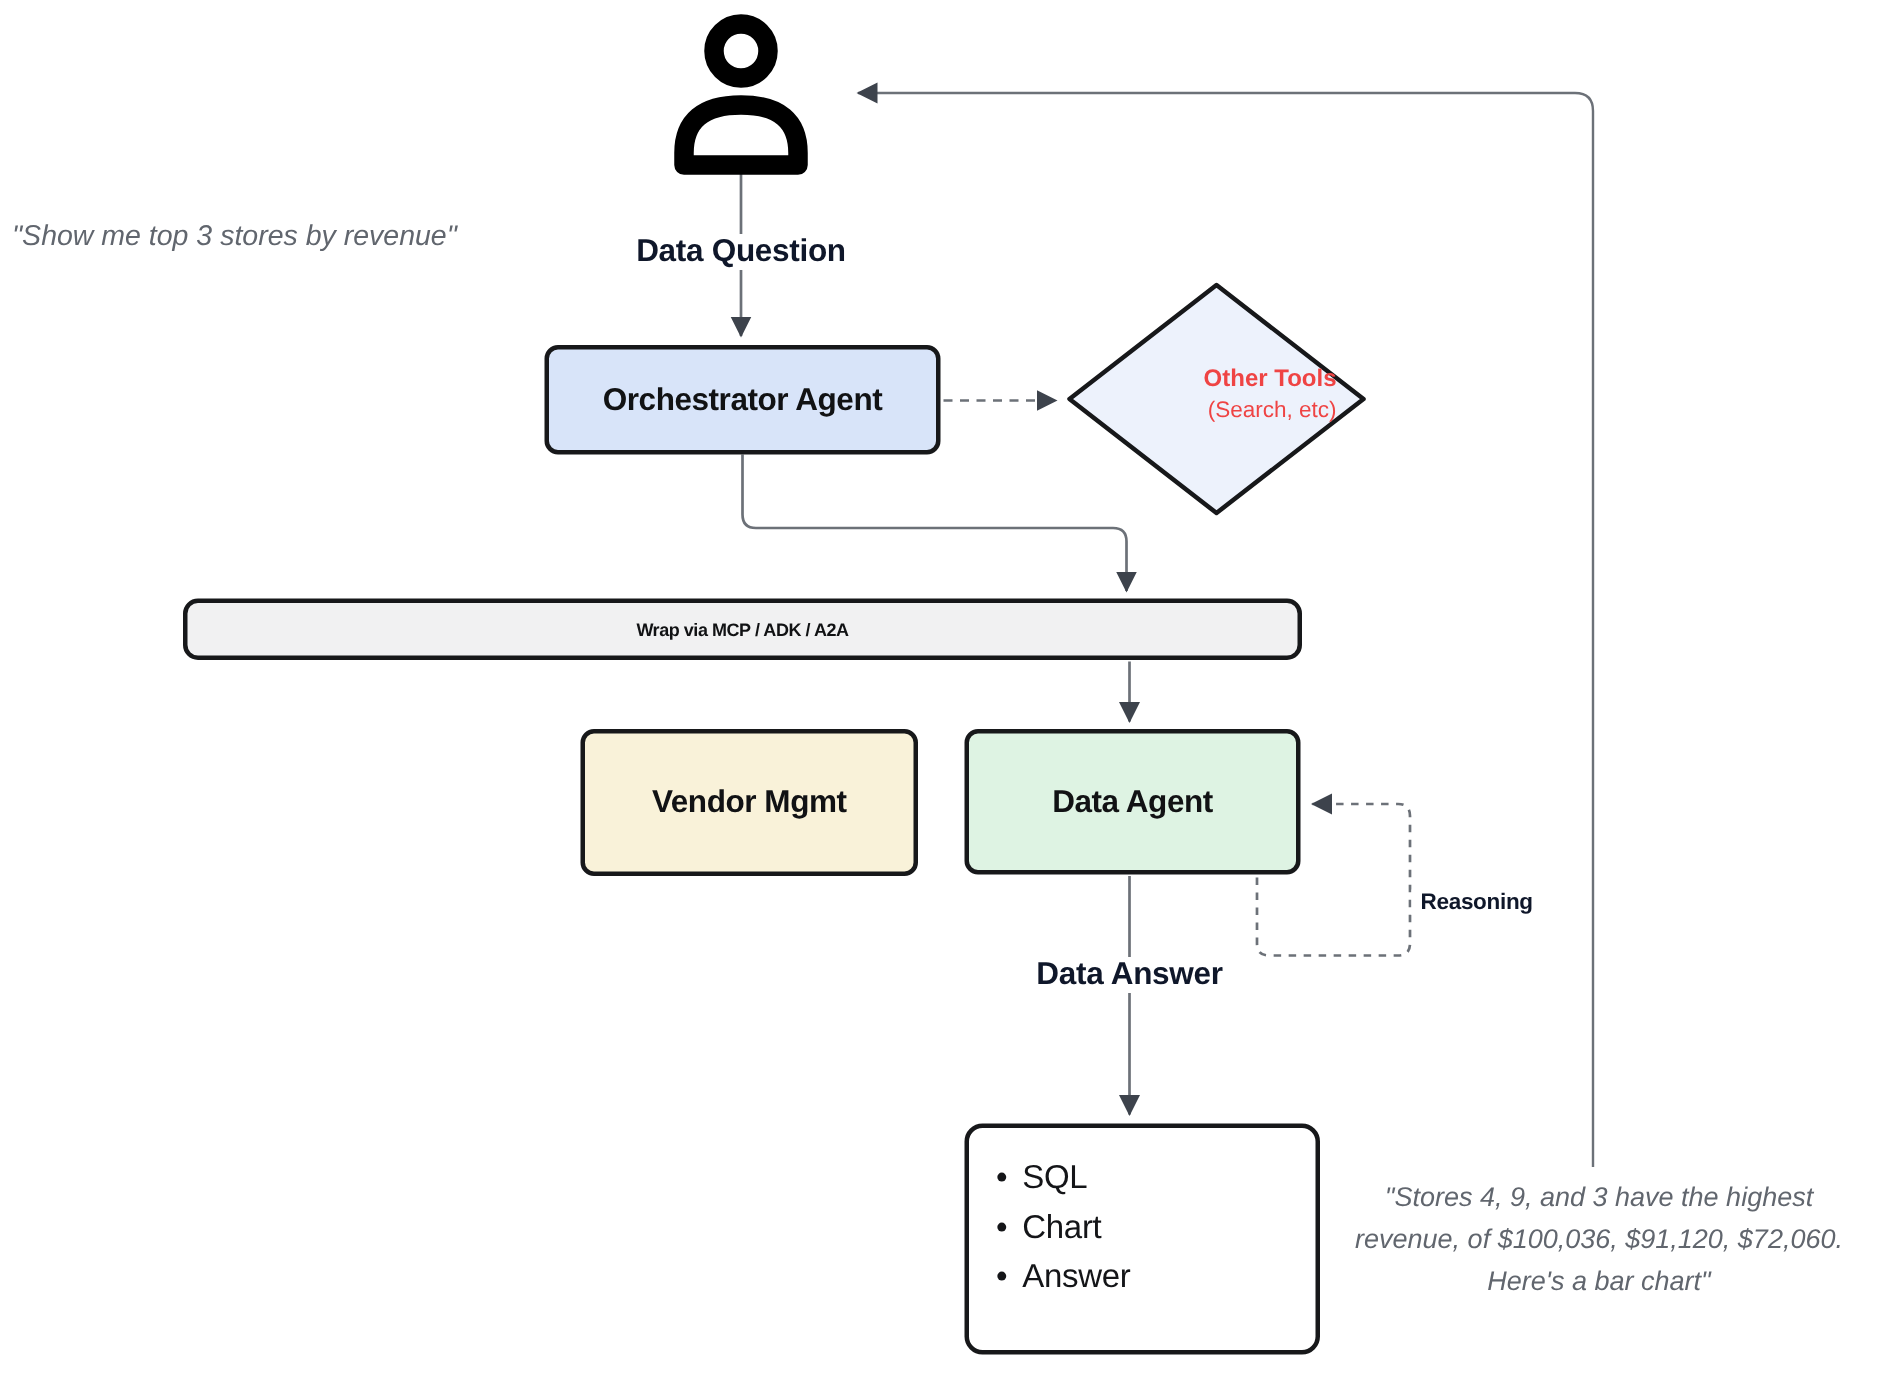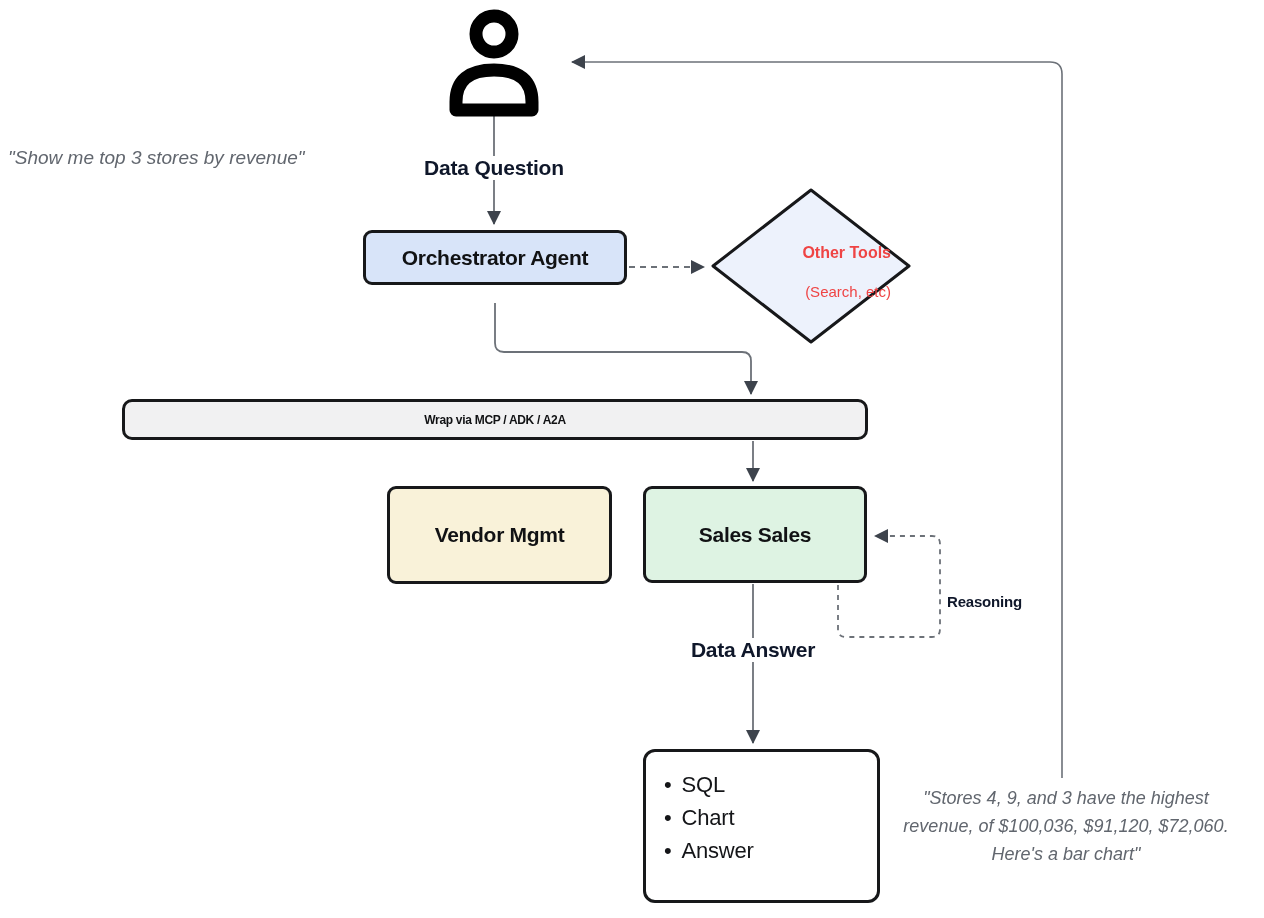--- a/index.html
+++ b/index.html
@@ -8,36 +8,36 @@
   .canvas {
     position:relative; width:1264px; height:918px; background:#ffffff; overflow:hidden;
   }
   svg.wires { position:absolute; left:0; top:0; z-index:1; }
   .node {
     position:absolute; z-index:2;
     display:flex; align-items:center; justify-content:center;
     border:3px solid #17181a; border-radius:9px;
     font-weight:bold; font-size:21px; color:#111214; letter-spacing:-0.3px;
   }
-  .node-orchestrator { left:363px; top:230px; width:264px; height:55px; background:#d8e4f9; }
+  .node-orchestrator { left:363px; top:230px; width:264px; height:73px; background:#d8e4f9; }
   .node-wrapbar      { left:122px; top:399px; width:746px; height:41px; background:#f1f1f2; border-radius:10px; font-size:12px; }
   .node-inventory    { left:123px; top:486px; width:225px; height:98px; background:#f9f2d9; }
   .node-vendor       { left:387px; top:486px; width:225px; height:98px; background:#f9f2d9; }
   .node-sales        { left:643px; top:486px; width:224px; height:97px; background:#def3e3; }
   .node-output       { left:643px; top:749px; width:237px; height:154px; background:#ffffff; border-radius:12px;
                        display:block; font-weight:normal; }
   .node-output ul { list-style:none; margin:16px 0 0 18px; }
   .node-output li { font-size:22px; color:#141518; line-height:33px; letter-spacing:-0.2px; }
   .node-output li::before { content:"\2022"; margin-right:10px; }
   .diamond-label {
     position:absolute; z-index:2; left:731px; top:244px; width:160px;
     text-align:right; color:#ef4444;
   }
   .diamond-label .t1 { font-weight:bold; font-size:16px; display:block; }
-  .diamond-label .t2 { font-size:15px; display:block; margin-top:21px; }
+  .diamond-label .t2 { font-size:15px; display:block; margin-top:3px; }
   .flow-label {
     position:absolute; z-index:3; background:#ffffff; padding:0 6px;
     font-weight:bold; font-size:21px; color:#0f172a; white-space:nowrap;
     transform:translateX(-50%); letter-spacing:-0.2px;
   }
   .label-question { left:494px; top:156px; }
   .label-answer   { left:753px; top:638px; }
   .label-reasoning{ left:941px; top:593px; font-size:15px; transform:none; }
   .quote {
     position:absolute; z-index:2; font-style:italic; color:#61666e;
@@ -104,21 +104,21 @@
   <div class="node node-wrapbar">
     <span>Wrap via MCP / ADK / A2A</span>
   </div>
 
 
   <div class="node node-vendor">
     <span>Vendor Mgmt</span>
   </div>
 
   <div class="node node-sales">
-    <span>Sales Sales</span>
+    <span>Data Agent</span>
   </div>
 
   <div class="node node-output">
     <ul>
       <li>SQL</li>
       <li>Chart</li>
       <li>Answer</li>
     </ul>
   </div>
 

